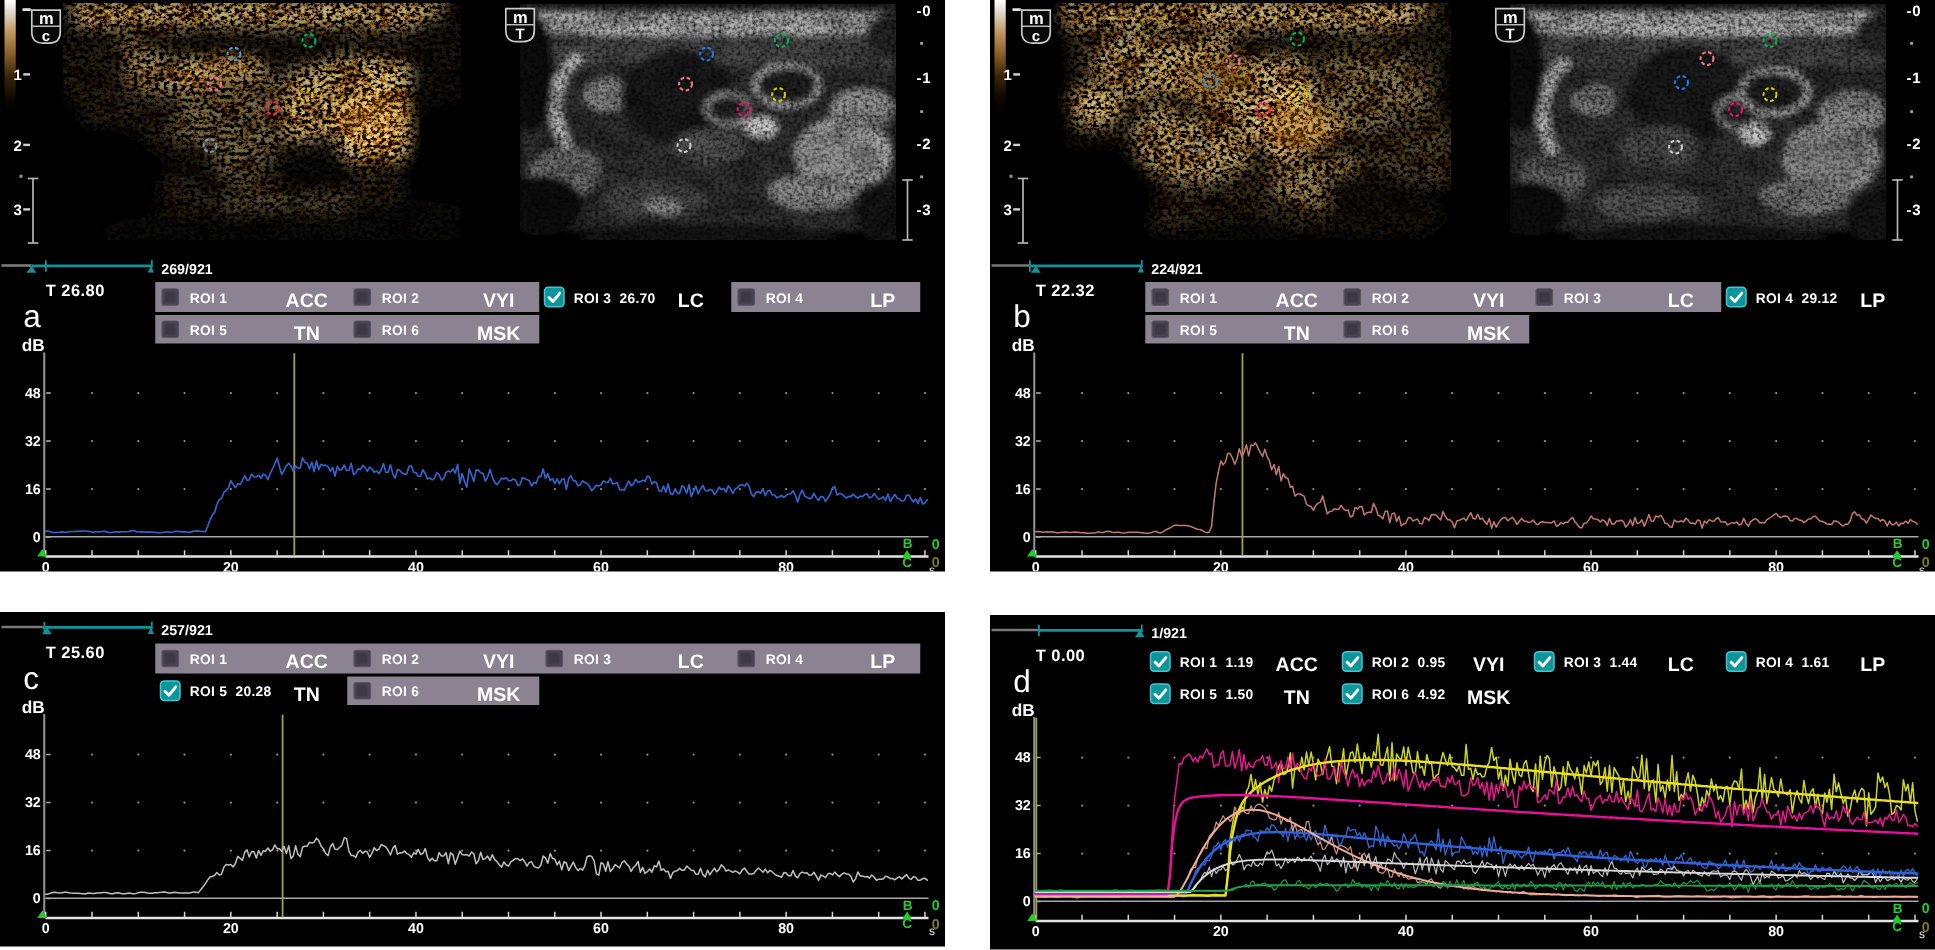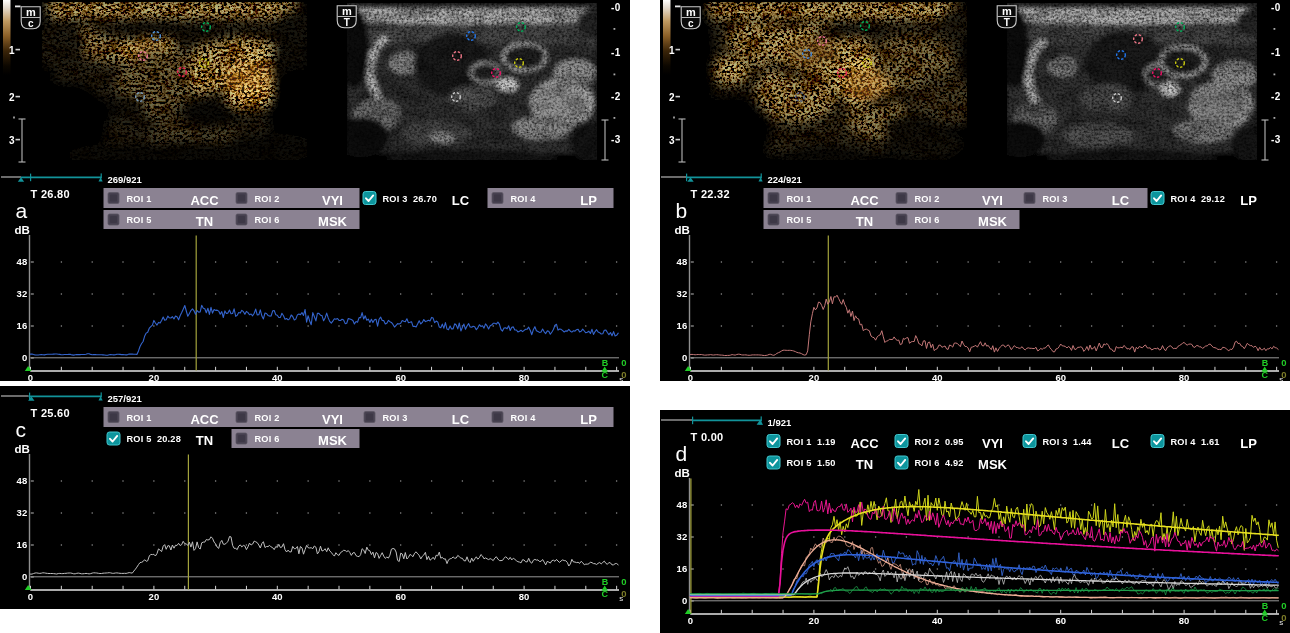--- a/index.html
+++ b/index.html
@@ -605,21 +605,21 @@
       <text x="605" y="365.6" font-size="9" font-weight="bold" fill="#21cd27" text-anchor="middle">B</text>
       <path d="M601.4,371.8 L608,371.8 L604.7,366.6 Z" fill="#21cd27"></path>
       <text x="604.7" y="377.9" font-size="9" font-weight="bold" fill="#21cd27" text-anchor="middle">C</text>
       <text x="621.2" y="365.8" font-size="9.5" font-weight="bold" fill="#21cd27" text-anchor="start">0</text>
       <text x="621.2" y="378.2" font-size="9.5" font-weight="bold" fill="#7c7c28" text-anchor="start">0</text>
       <text x="619.3" y="382.4" font-size="8" fill="#e8e8e8" text-anchor="start">s</text>
       <line x1="168.3" y1="235.5" x2="168.3" y2="370.5" stroke="#a3a33c" stroke-width="1.2"></line>
       <polyline points="30.5,354.5 32.0,354.4 33.6,354.5 35.1,354.8 36.7,354.6 38.2,354.5 39.8,354.6 41.3,354.5 42.8,354.8 44.4,355.1 45.9,355.1 47.5,354.9 49.0,354.9 50.6,354.6 52.1,354.9 53.6,355.0 55.2,354.8 56.7,354.7 58.3,354.8 59.8,355.0 61.4,355.1 62.9,355.2 64.4,355.5 66.0,355.5 67.5,355.4 69.1,355.4 70.6,355.1 72.1,354.6 73.7,354.9 75.2,355.1 76.8,354.5 78.3,354.2 79.9,354.3 81.4,354.8 82.9,355.0 84.5,354.9 86.0,354.9 87.6,355.2 89.1,355.3 90.7,355.2 92.2,354.9 93.7,354.9 95.3,354.9 96.8,354.9 98.4,354.9 99.9,355.0 101.5,355.1 103.0,355.4 104.5,355.5 106.1,355.4 107.6,355.1 109.2,354.4 110.7,354.3 112.3,355.0 113.8,355.3 115.3,354.6 116.9,353.4 118.4,352.7 120.0,352.0 121.5,351.0 123.0,350.2 124.6,350.2 126.1,350.3 127.7,350.4 129.2,350.3 130.8,350.4 132.3,350.6 133.8,351.0 135.4,351.6 136.9,352.4 138.5,352.8 140.0,353.0 141.6,353.7 143.1,354.6 144.6,355.1 146.2,354.7 147.7,350.9 149.3,334.8 150.8,321.9 152.4,313.7 153.9,307.3 155.4,309.9 157.0,307.8 158.5,302.1 160.1,302.5 161.6,305.3 163.2,309.5 164.7,305.8 166.2,299.1 167.8,304.2 169.3,301.9 170.9,296.5 172.4,303.9 174.0,296.7 175.5,297.1 177.0,295.2 178.6,298.4 180.1,301.6 181.7,304.3 183.2,299.5 184.8,304.6 186.3,307.3 187.8,313.2 189.4,309.7 190.9,316.5 192.5,311.0 194.0,320.6 195.5,315.8 197.1,318.5 198.6,318.9 200.2,324.9 201.7,324.2 203.3,330.7 204.8,329.5 206.3,329.1 207.9,330.0 209.4,330.8 211.0,336.0 212.5,337.2 214.1,337.7 215.6,340.2 217.1,337.1 218.7,335.4 220.2,334.9 221.8,330.7 223.3,336.8 224.9,342.5 226.4,341.0 227.9,340.8 229.5,339.2 231.0,339.5 232.6,339.5 234.1,336.9 235.7,339.3 237.2,340.4 238.7,340.0 240.3,344.7 241.8,344.0 243.4,338.3 244.9,339.3 246.4,337.8 248.0,337.7 249.5,343.3 251.1,341.9 252.6,341.5 254.2,341.5 255.7,335.6 257.2,338.6 258.8,343.6 260.3,344.2 261.9,345.9 263.4,340.9 265.0,340.8 266.5,348.5 268.0,342.6 269.6,342.0 271.1,347.7 272.7,344.2 274.2,350.6 275.8,349.3 277.3,348.6 278.8,345.2 280.4,345.1 281.9,347.3 283.5,346.6 285.0,346.0 286.6,348.9 288.1,349.4 289.6,345.0 291.2,345.7 292.7,347.1 294.3,343.1 295.8,343.0 297.4,343.5 298.9,345.1 300.4,346.7 302.0,341.0 303.5,344.2 305.1,346.5 306.6,346.5 308.1,348.0 309.7,351.9 311.2,347.3 312.8,346.9 314.3,346.2 315.9,345.4 317.4,347.2 318.9,344.4 320.5,341.7 322.0,345.5 323.6,346.0 325.1,342.8 326.7,346.2 328.2,345.4 329.7,347.7 331.3,349.6 332.8,345.7 334.4,352.1 335.9,347.8 337.5,351.4 339.0,348.6 340.5,346.7 342.1,345.2 343.6,345.0 345.2,347.2 346.7,346.0 348.3,344.8 349.8,346.8 351.3,349.7 352.9,347.5 354.4,345.6 356.0,347.4 357.5,347.5 359.1,348.3 360.6,348.0 362.1,346.7 363.7,348.9 365.2,349.9 366.8,348.3 368.3,347.8 369.9,348.3 371.4,348.3 372.9,348.5 374.5,348.5 376.0,347.3 377.6,350.8 379.1,350.2 380.6,348.4 382.2,349.3 383.7,348.1 385.3,348.1 386.8,346.2 388.4,344.9 389.9,347.8 391.4,349.4 393.0,351.7 394.5,351.9 396.1,348.9 397.6,348.6 399.2,346.6 400.7,344.0 402.2,345.8 403.8,346.0 405.3,346.4 406.9,348.0 408.4,346.5 410.0,347.6 411.5,350.4 413.0,345.5 414.6,349.3 416.1,349.4 417.7,347.3 419.2,347.3 420.8,346.8 422.3,347.7 423.8,351.4 425.4,349.7 426.9,346.5 428.5,350.4 430.0,345.0 431.6,349.1 433.1,348.6 434.6,346.5 436.2,350.9 437.7,347.2 439.3,343.0 440.8,347.3 442.3,347.5 443.9,343.9 445.4,344.8 447.0,343.5 448.5,345.4 450.1,348.9 451.6,349.1 453.1,351.2 454.7,351.5 456.2,346.6 457.8,347.9 459.3,347.8 460.9,347.2 462.4,348.0 463.9,345.5 465.5,346.8 467.0,348.9 468.6,348.6 470.1,349.4 471.7,346.7 473.2,347.0 474.7,352.1 476.3,347.3 477.8,348.8 479.4,346.4 480.9,347.3 482.5,347.7 484.0,345.9 485.5,345.0 487.1,347.8 488.6,348.0 490.2,347.9 491.7,350.0 493.2,349.1 494.8,348.4 496.3,348.8 497.9,347.9 499.4,350.0 501.0,349.3 502.5,345.6 504.0,348.8 505.6,350.8 507.1,347.8 508.7,346.6 510.2,345.7 511.8,346.8 513.3,348.7 514.8,348.3 516.4,348.6 517.9,346.4 519.5,345.5 521.0,344.5 522.6,343.3 524.1,342.3 525.6,344.1 527.2,345.1 528.7,344.2 530.3,344.0 531.8,344.4 533.4,347.0 534.9,347.4 536.4,345.6 538.0,345.7 539.5,346.8 541.1,346.9 542.6,348.4 544.2,347.2 545.7,346.0 547.2,345.9 548.8,344.3 550.3,344.1 551.9,346.1 553.4,347.4 555.0,347.7 556.5,348.3 558.0,349.5 559.6,349.3 561.1,349.7 562.7,347.3 564.2,347.5 565.7,348.1 567.3,349.8 568.8,350.7 570.4,349.3 571.9,349.5 573.5,347.2 575.0,342.2 576.5,341.2 578.1,343.6 579.6,343.2 581.2,345.9 582.7,346.5 584.3,348.7 585.8,346.2 587.3,343.3 588.9,344.8 590.4,345.6 592.0,345.7 593.5,347.4 595.1,346.2 596.6,347.4 598.1,350.7 599.7,347.4 601.2,349.8 602.8,349.6 604.3,348.2 605.9,350.7 607.4,348.8 608.9,349.0 610.5,347.3 612.0,348.9 613.6,346.3 615.1,347.6 616.6,348.0 618.2,349.4" fill="none" stroke="#c47878" stroke-width="1.0" stroke-linejoin="round" stroke-linecap="round"></polyline>
     </svg>
   </div>
-<div class="p" style="left:0;top:386px;width:630px;height:223px">
+<div class="p" style="left:0;top:408px;width:630px;height:223px">
     <svg width="630" height="223" viewBox="0 0 630 223" xmlns="http://www.w3.org/2000/svg" font-family="'Liberation Sans',sans-serif" style="position:absolute;left:0;top:0">
       <line x1="1" y1="10" x2="28.5" y2="10" stroke="#787878" stroke-width="1.8"></line>
       <line x1="28.5" y1="10.3" x2="101.5" y2="10.3" stroke="#12939a" stroke-width="1.8"></line>
       <rect x="29" y="6.6" width="1.2" height="7.6" fill="#12939a"></rect>
       <rect x="100.6" y="6.4" width="1.2" height="5" fill="#12939a"></rect>
       <path d="M98.5,14.6 L102.7,14.6 L100.6,10.2 Z" fill="#12939a"></path>
       <path d="M28.1,14.8 L34.5,14.8 L31.3,10.2 Z" fill="#12939a"></path>
       <text x="107.5" y="15.5" font-size="9.5" font-weight="bold" fill="#fff" text-anchor="start">257/921</text>
       <text x="30.5" y="30.599999999999994" font-size="11" font-weight="bold" fill="#fff" text-anchor="start" letter-spacing="0.3">T 25.60</text>
       <text x="15.5" y="51" font-size="21" fill="#fff" text-anchor="start">c</text>

